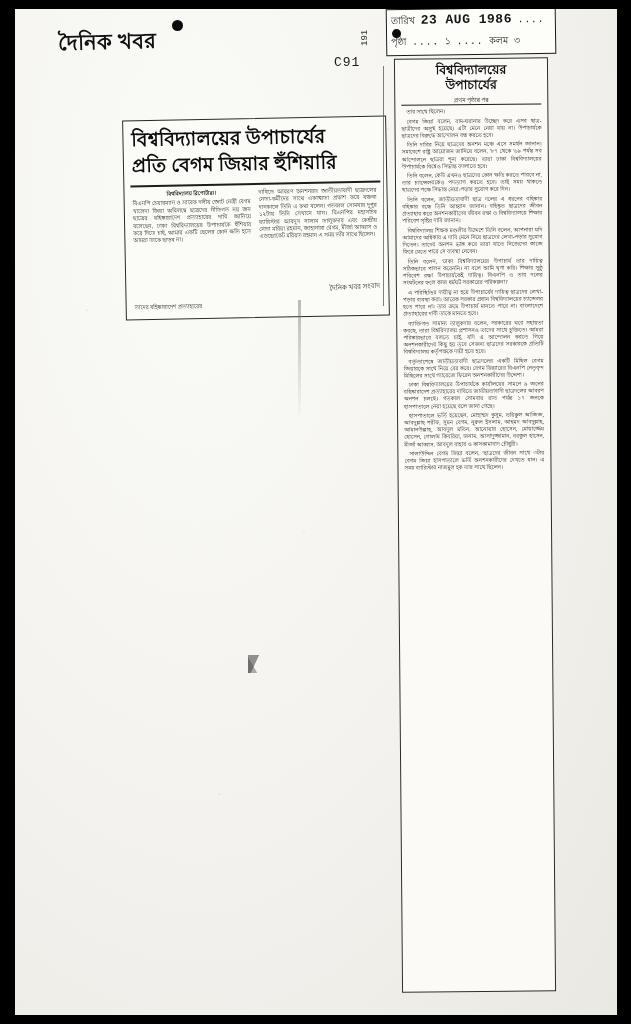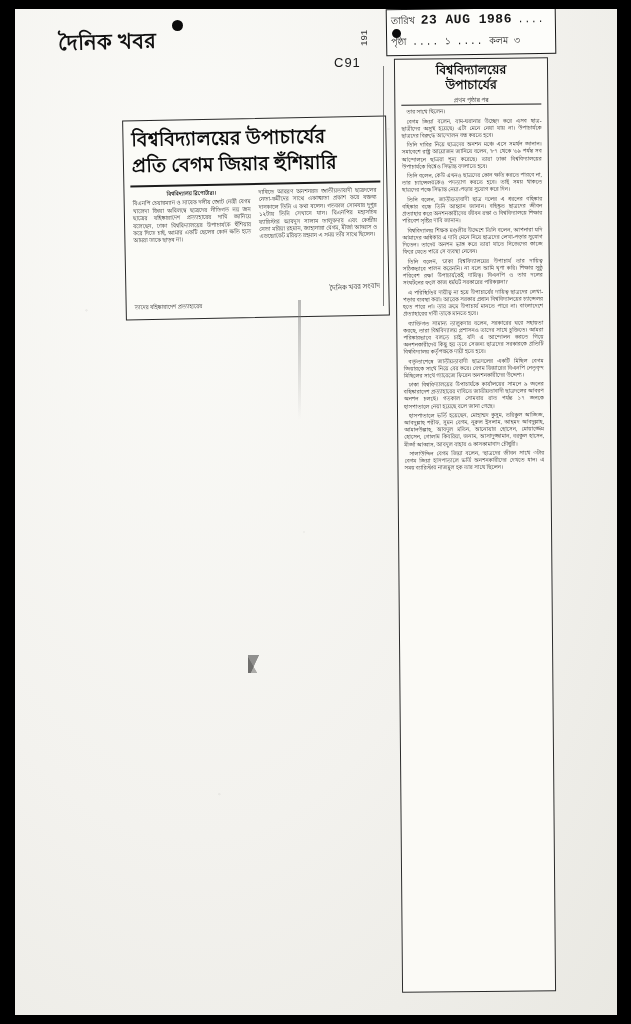--- a/index.html
+++ b/index.html
@@ -76,21 +76,21 @@
     background: #0b0b0b;
     border-radius: 50%;
   }
   .refnum {
     position: absolute;
     left: 334px;
     top: 55px;
     font-size: 13px;
     color: #1a1a1a;
     letter-spacing: 1px;
-    font-family: Liberation Sans, sans-serif;
+    font-family: Liberation Mono, monospace;
   }
   .sidemark {
     position: absolute;
     left: 360px;
     top: 46px;
     font-size: 9px;
     color: #333;
     transform: rotate(-90deg);
     transform-origin: left top;
     font-family: "Liberation Mono", monospace;

